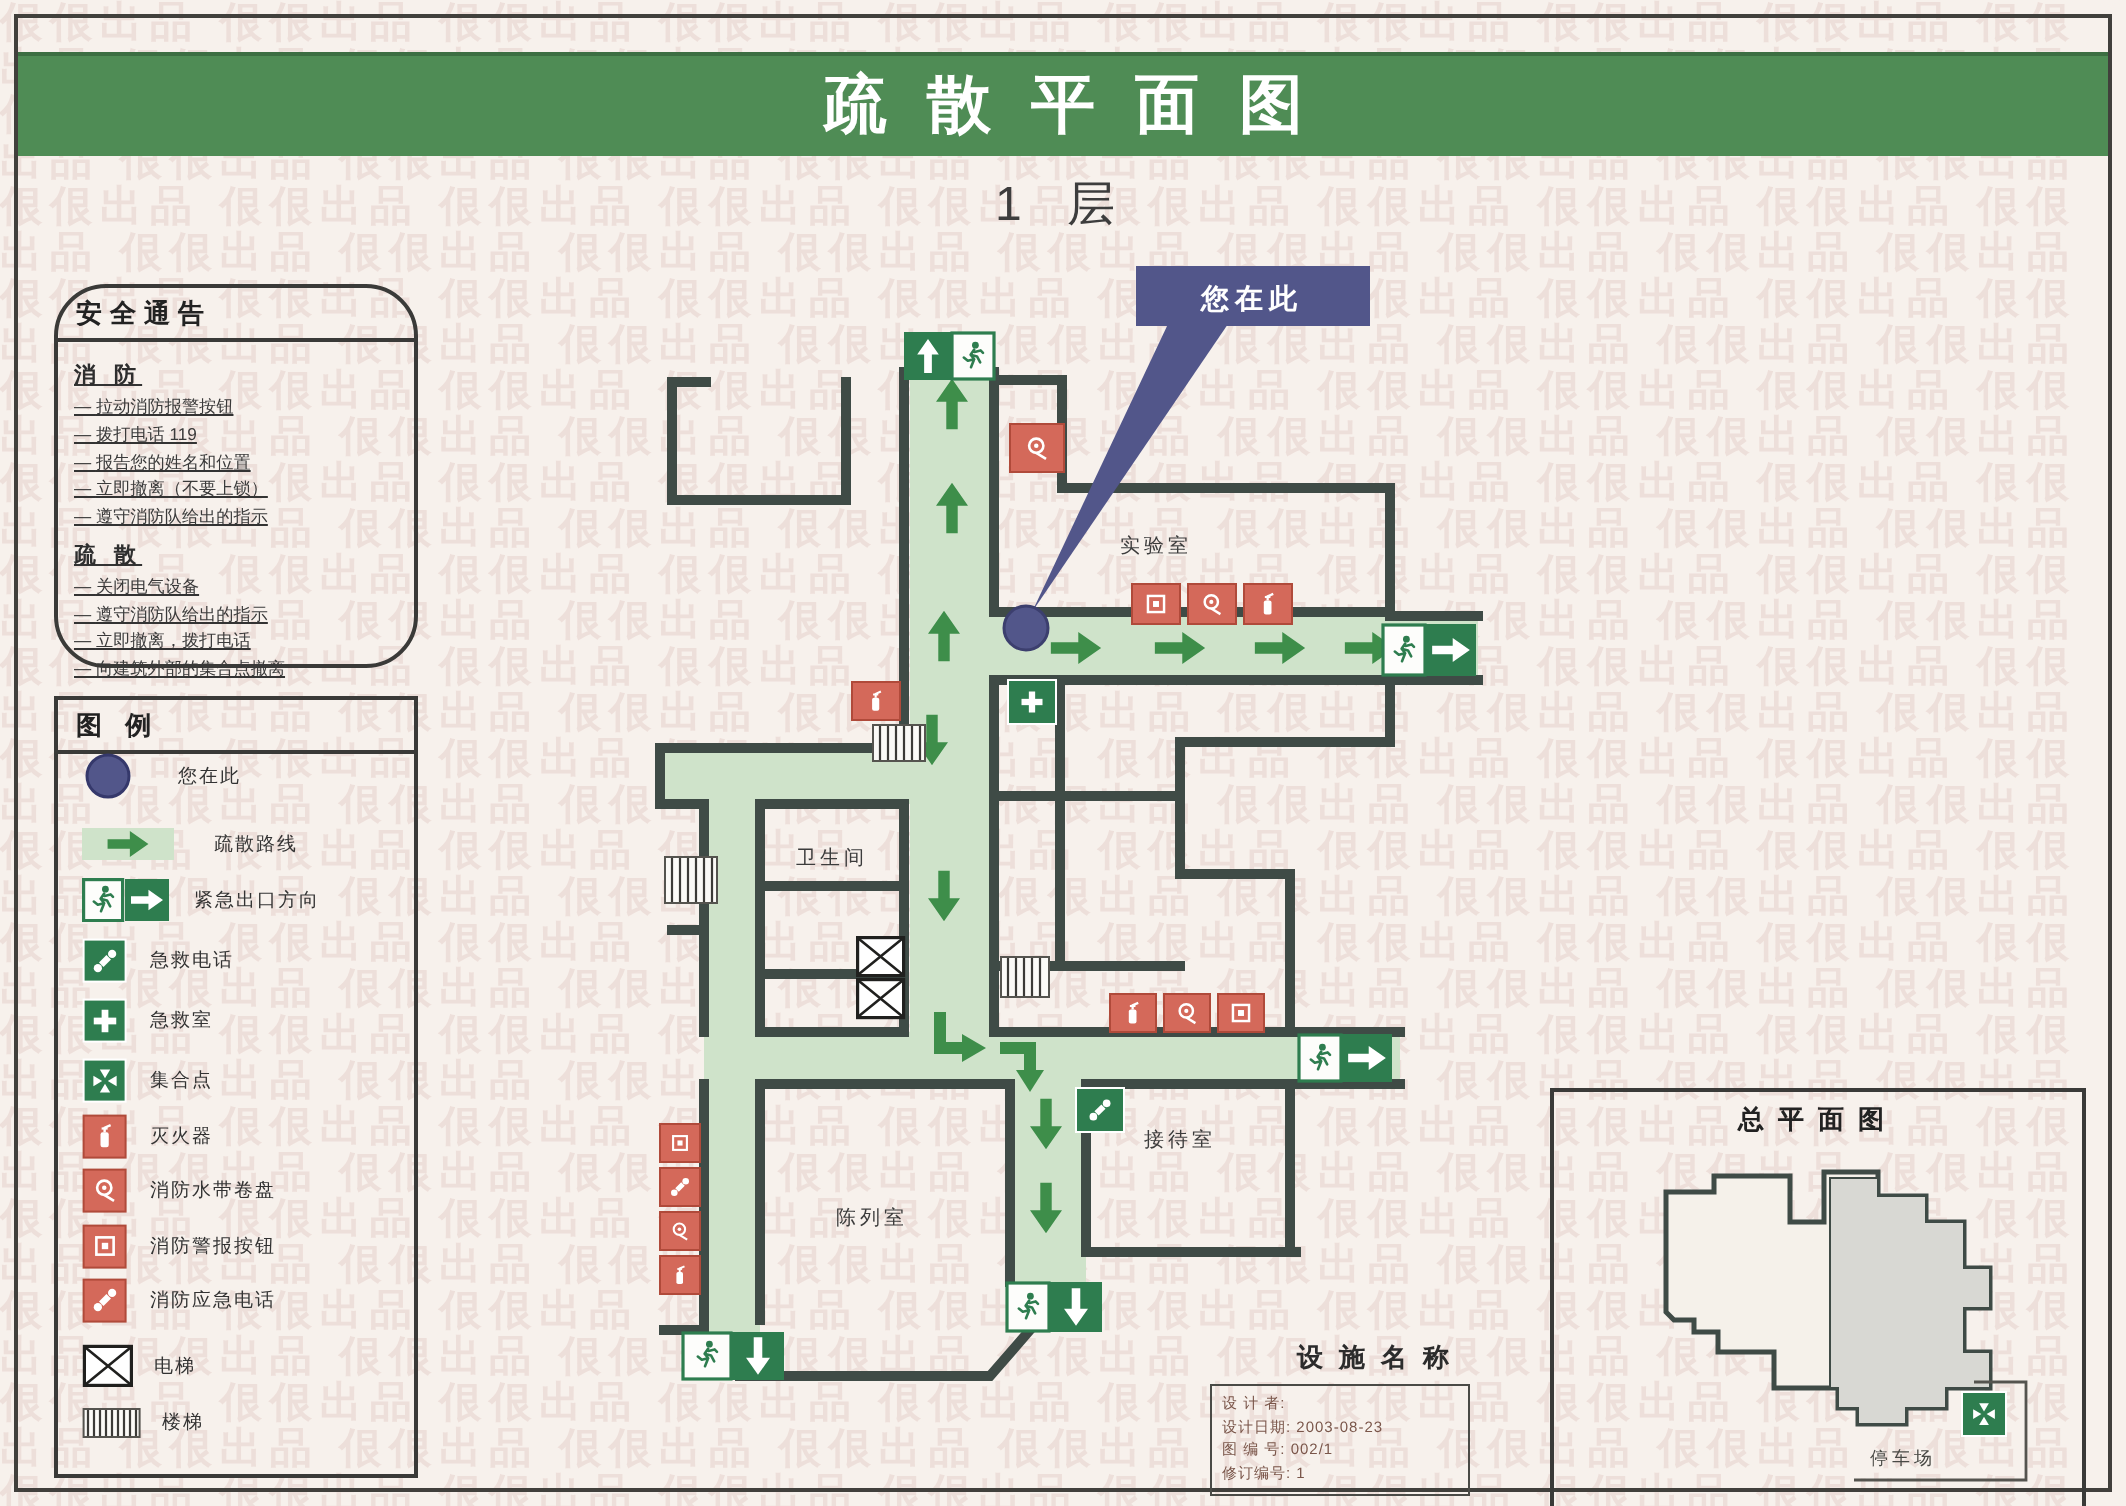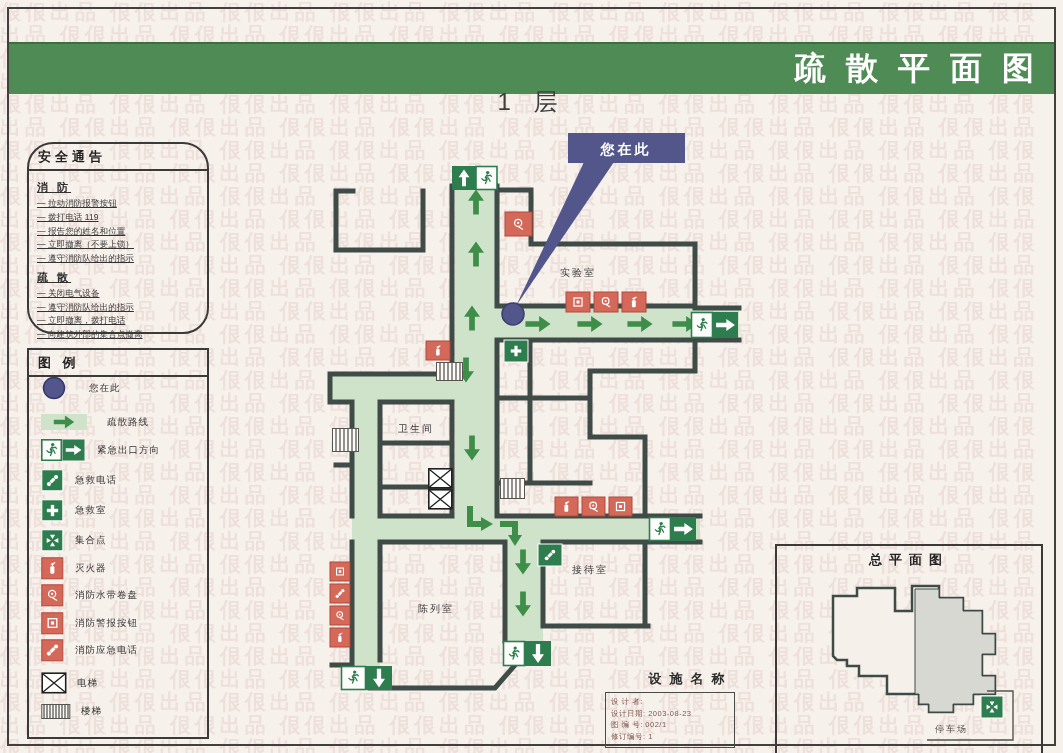--- a/index.html
+++ b/index.html
@@ -10,23 +10,23 @@
     color:#333;
   }
   .watermark{
     position:absolute; inset:0; z-index:0; overflow:hidden;
     font-weight:bold; font-size:21px; line-height:23px; letter-spacing:4px;
     color:var(--watermark-pink,#d9b7b2); opacity:.30;
     word-break:break-all; user-select:none; pointer-events:none;
   }
   .frame{position:absolute; inset:7px; border:2px solid #41403c; z-index:1; pointer-events:none;}
   .title-band{
-    position:absolute; left:9px; right:9px; top:42px; height:50px; z-index:2;
+    position:absolute; left:9px; right:9px; top:26px; height:50px; z-index:2;
     background:var(--header-green,#4f8c55); border-top:2px solid #3c6e42;
-    display:flex; align-items:center; justify-content:flex-end;
+    display:flex; align-items:center; justify-content:center;
   }
   .title-band span{
     color:#fff; font-size:32px; font-weight:bold; letter-spacing:20px; text-indent:20px;
   }
   .floor-label{
     position:absolute; left:0; right:0; top:86px; z-index:2; text-align:center;
     font-size:24px; font-weight:normal; letter-spacing:8px; color:#3d3d3d;
   }
   .panel{position:absolute; border:2px solid #3a3a38; z-index:2;}
   .panel-header{

